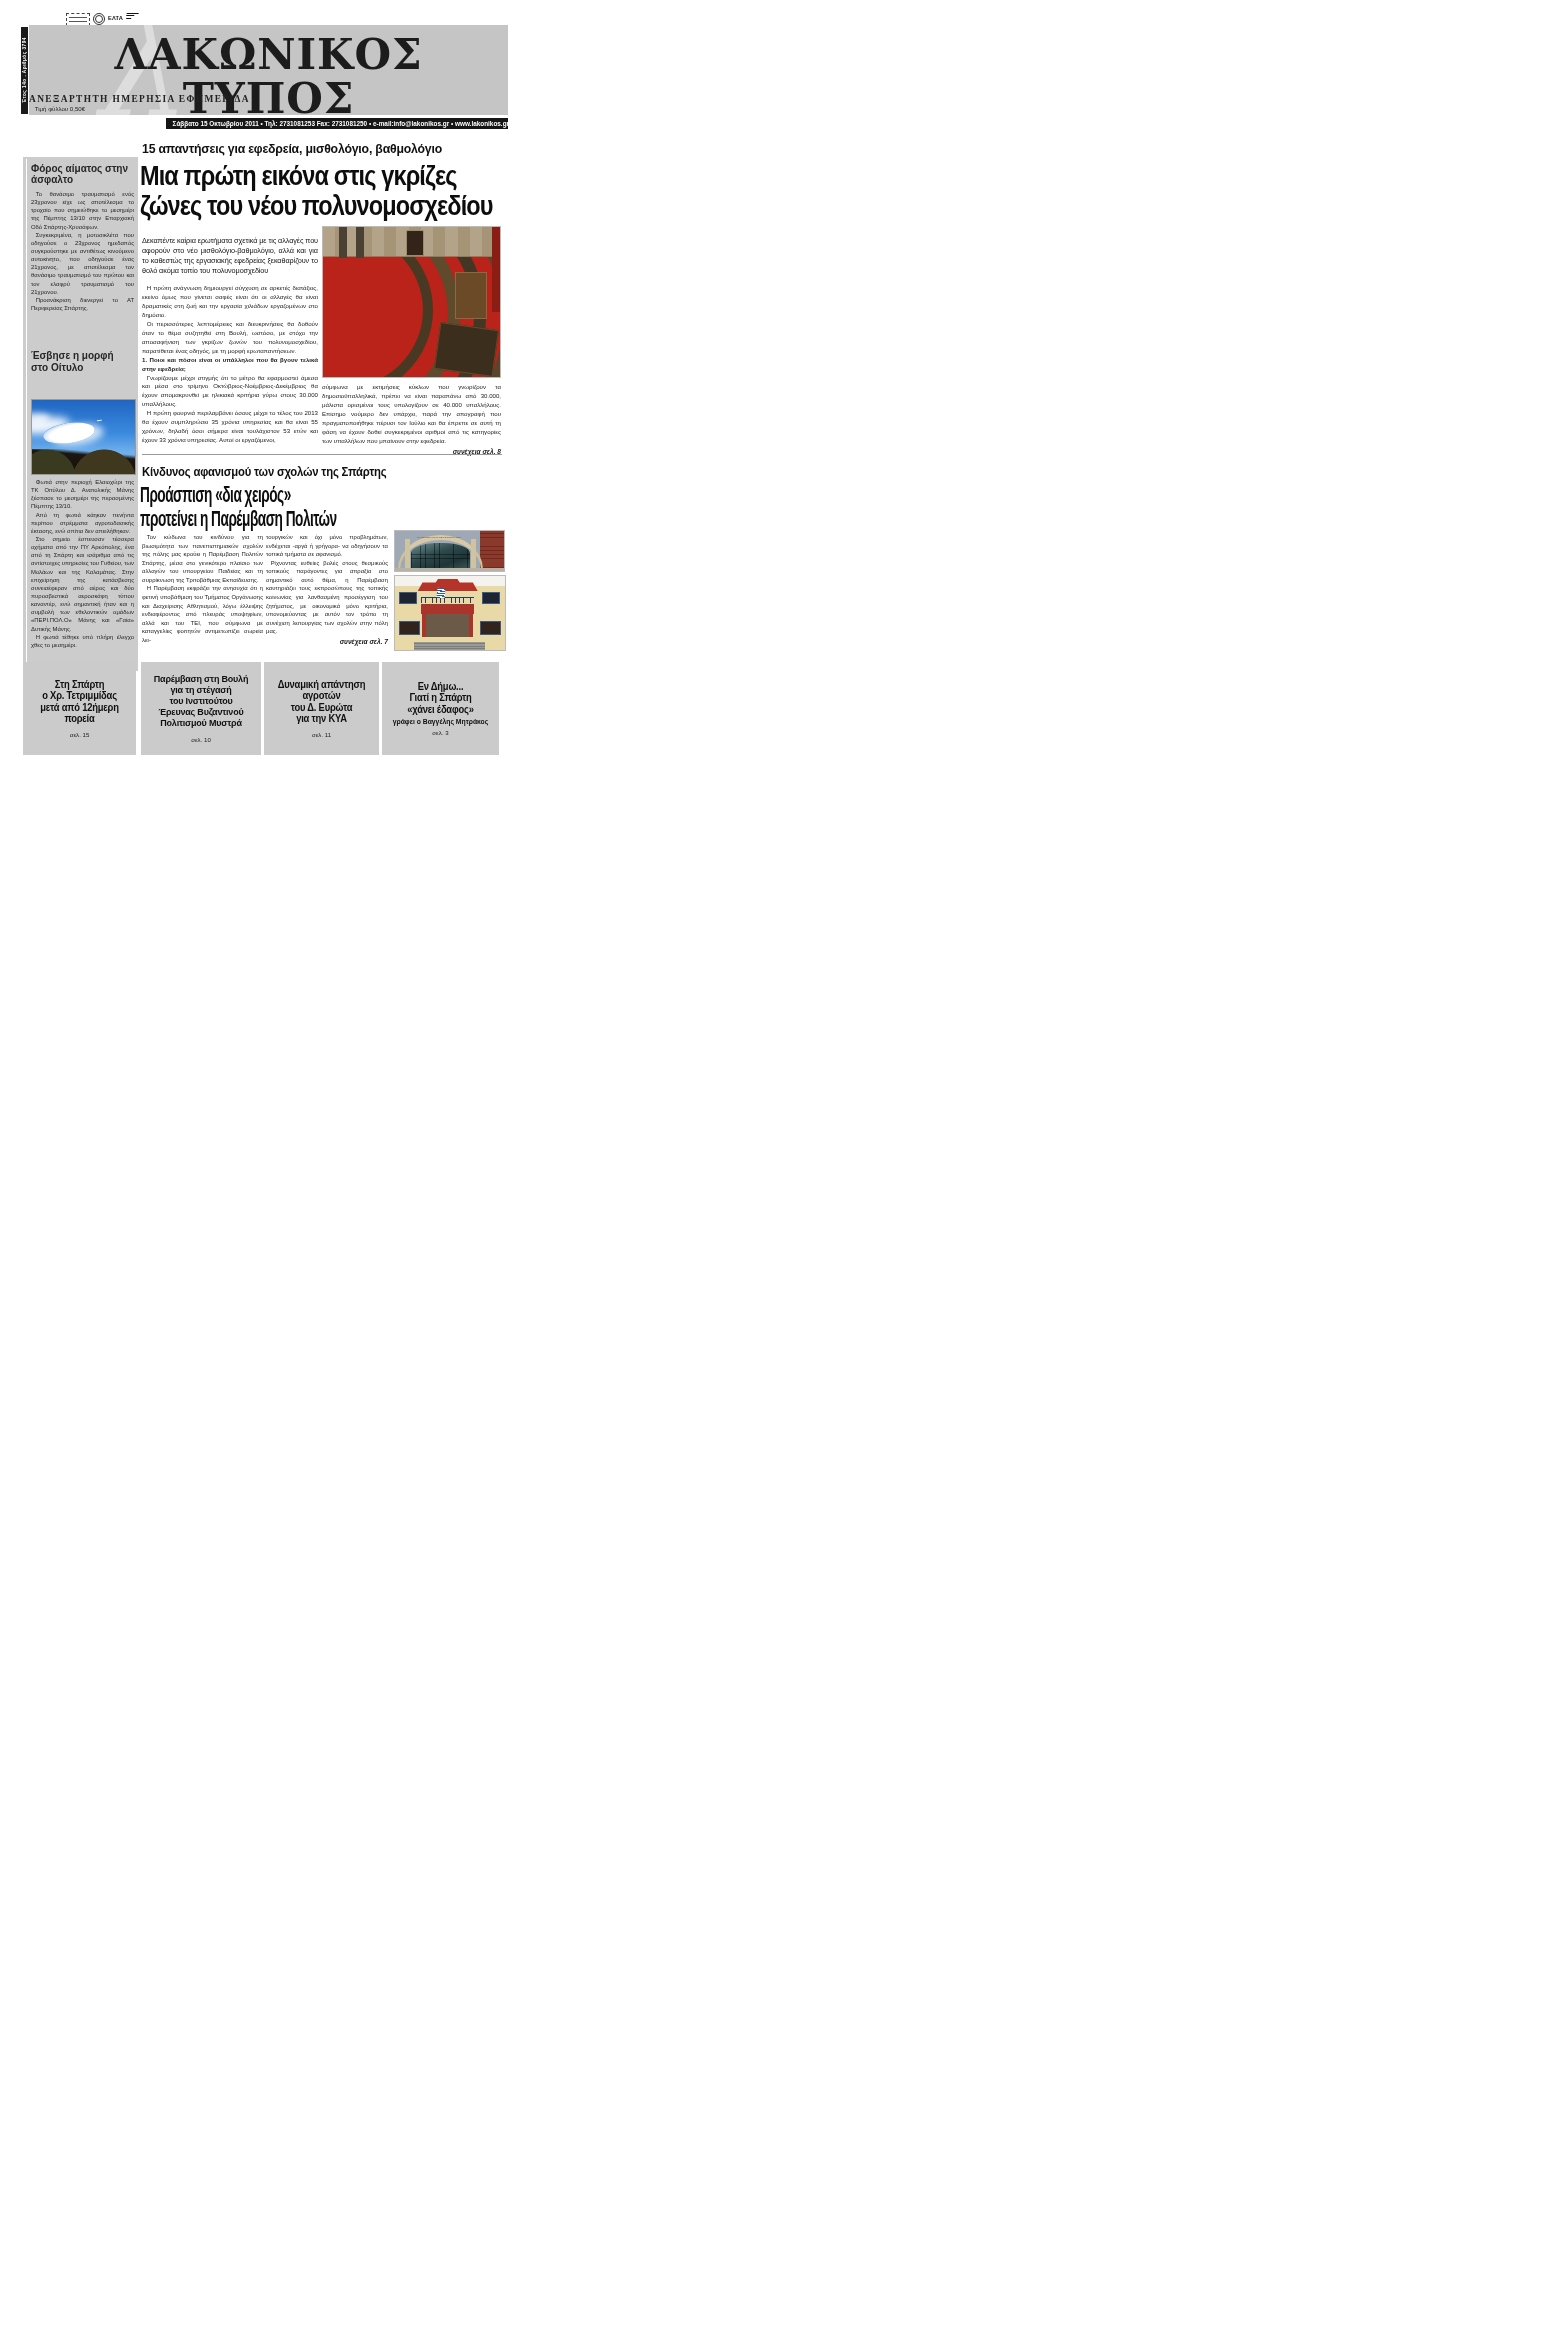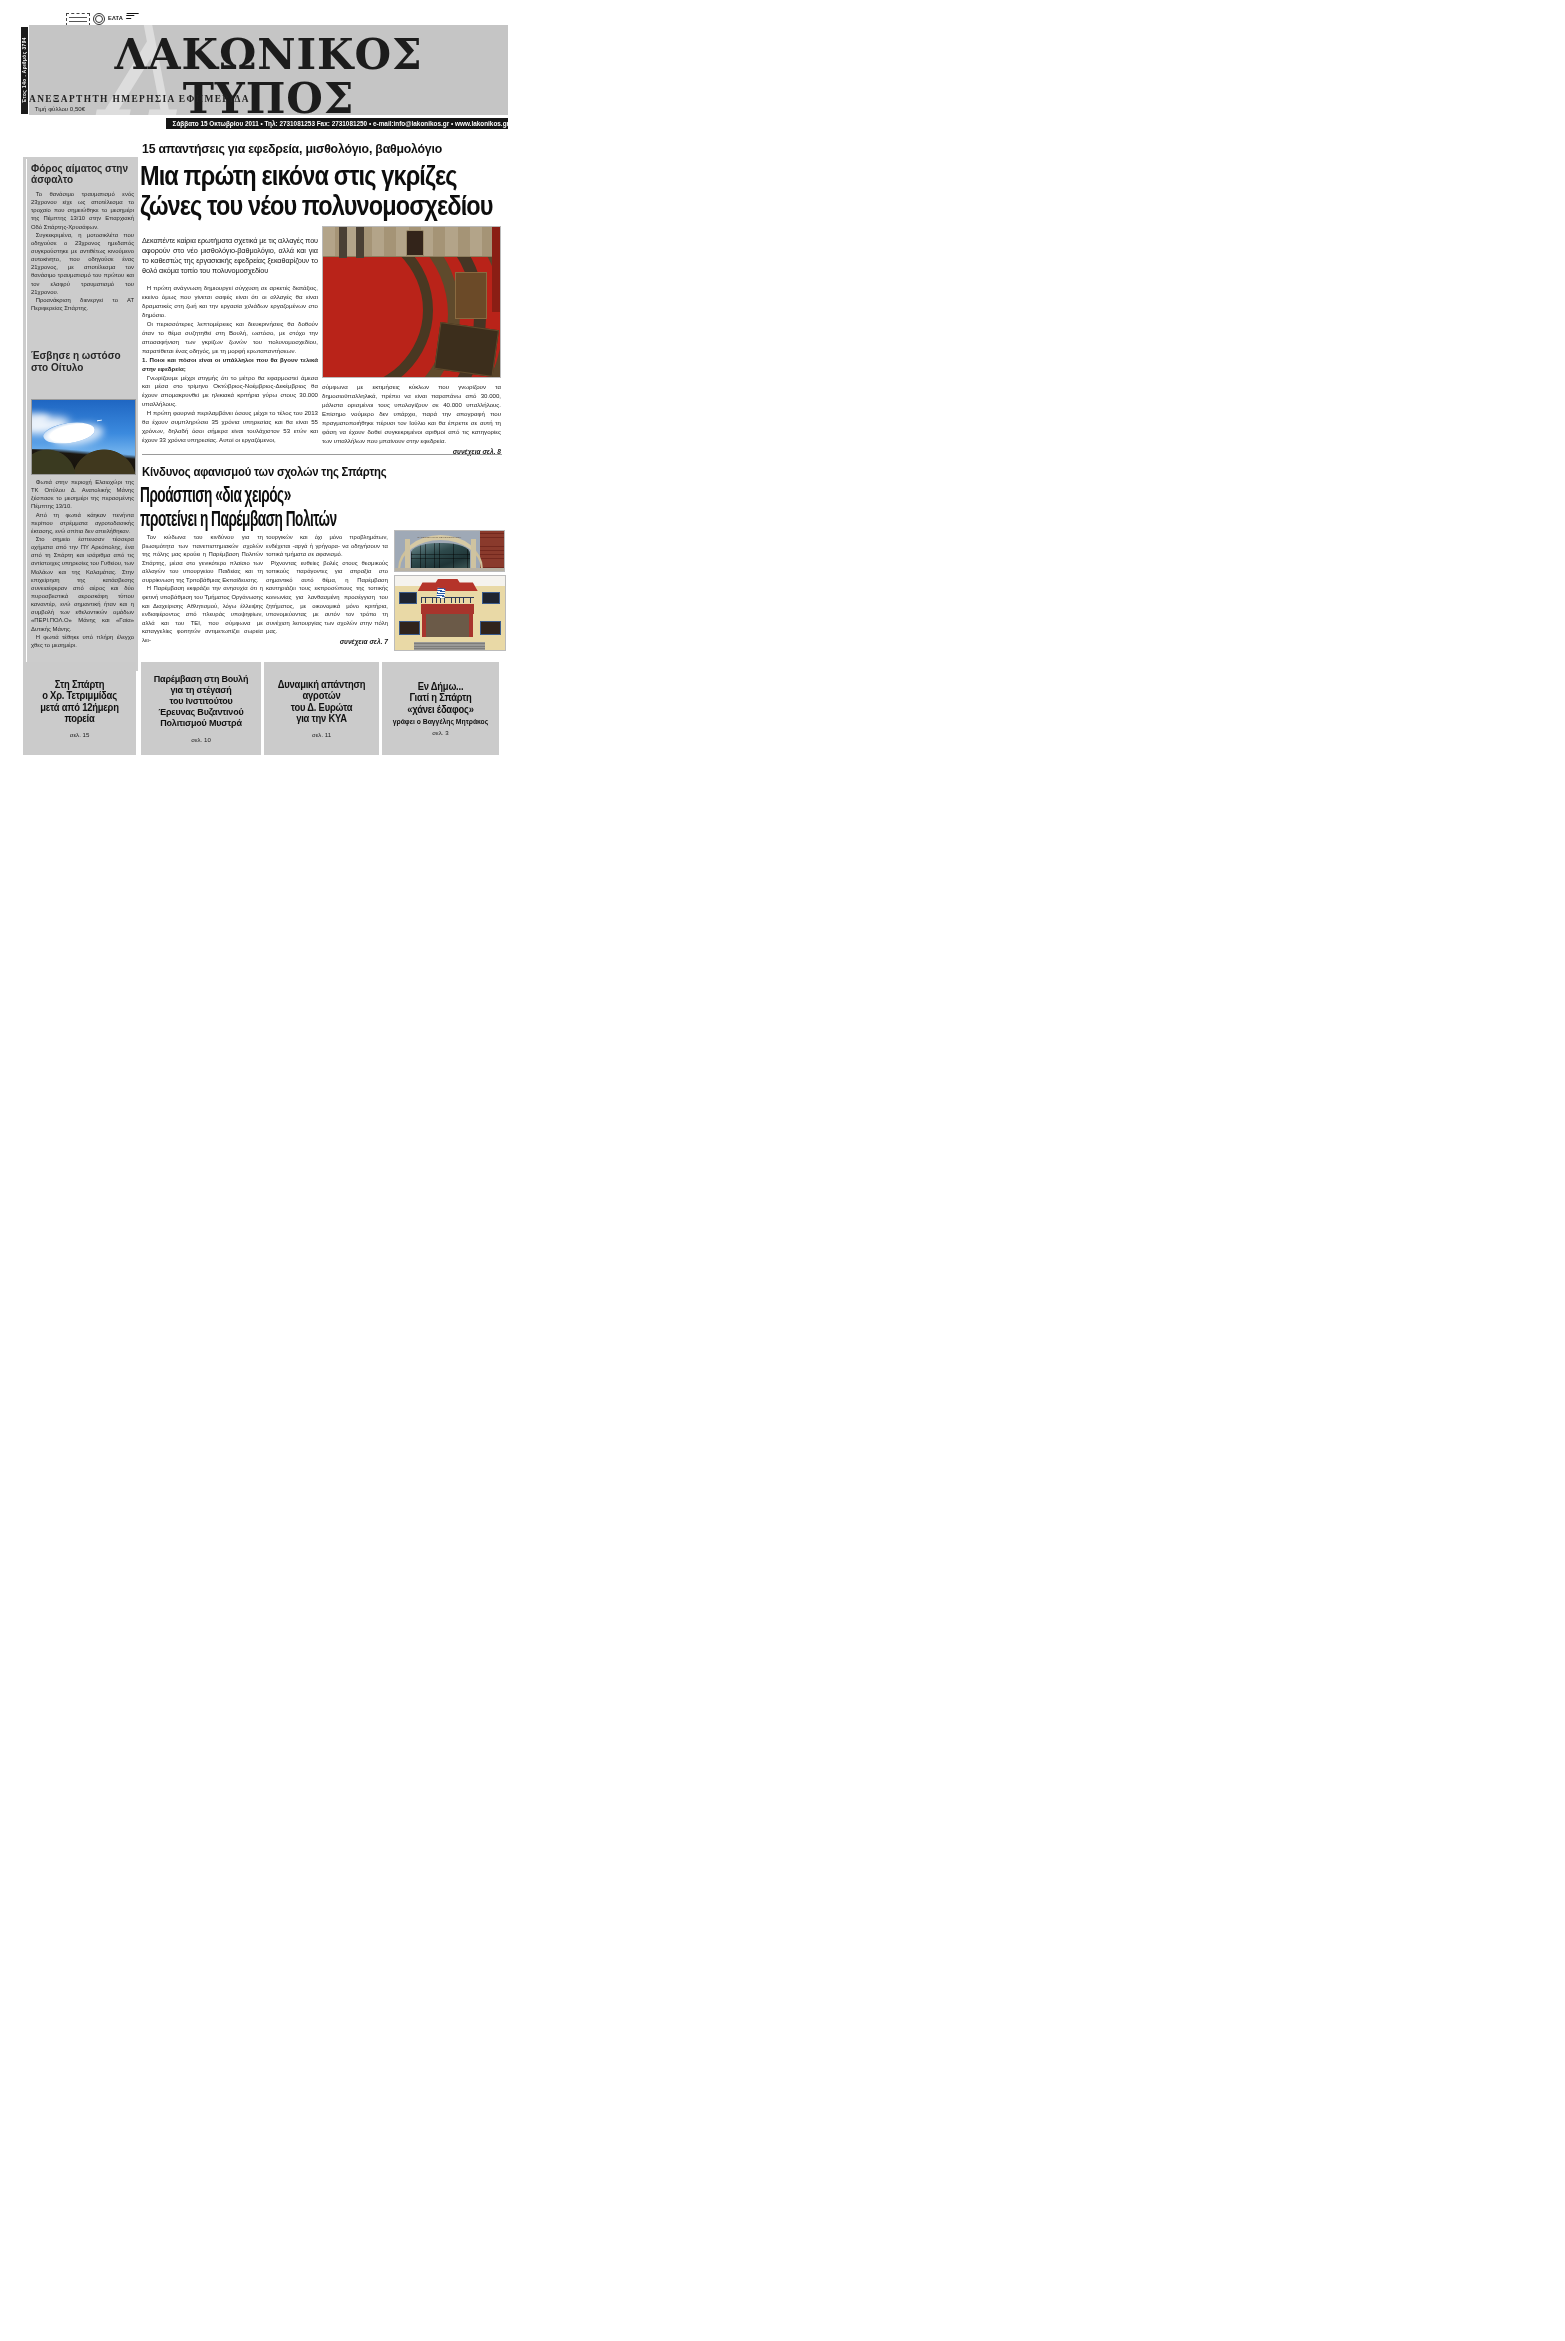--- a/index.html
+++ b/index.html
@@ -172,21 +172,21 @@
   <div class="abs sidebar">
     <div class="wrule"></div>
 
     <div class="sb-title" style="top:5.7px;">Φόρος αίματος στην άσφαλτο</div>
     <div class="sb-body" style="top:33px;">
       <p class="para">Το θανάσιμο τραυματισμό ενός 23χρονου είχε ως αποτέλεσμα το τροχαίο που σημειώθηκε το μεσημέρι της Πέμπτης 13/10 στην Επαρχιακή Οδό Σπάρτης-Χρυσάφων.</p>
       <p class="para">Συγκεκριμένα, η μοτοσικλέτα που οδηγούσε ο 23χρονος ημεδαπός συγκρούστηκε με αντιθέτως κινούμενο αυτοκίνητο, που οδηγούσε ένας 21χρονος, με αποτέλεσμα τον θανάσιμο τραυματισμό του πρώτου και τον ελαφρύ τραυματισμό του 21χρονου.</p>
       <p class="para">Προανάκριση διενεργεί το ΑΤ Περιφερείας Σπάρτης.</p>
     </div>
 
-    <div class="sb-title" style="top:193px;">Έσβησε η ωστόσο στο Οίτυλο</div>
+    <div class="sb-title" style="top:193px;">Έσβησε η μορφή στο Οίτυλο</div>
 
     <div class="firephoto">
       <div class="fp-sky"></div>
       <div class="fp-smoke"></div>
       <div class="fp-plane"></div>
       <div class="fp-hill"></div>
     </div>
 
     <div class="sb-body" style="top:321px;">
       <p class="para">Φωτιά στην περιοχή Ελαιοχώρι της ΤΚ Οιτύλου Δ. Ανατολικής Μάνης ξέσπασε το μεσημέρι της περασμένης Πέμπτης 13/10.</p>

